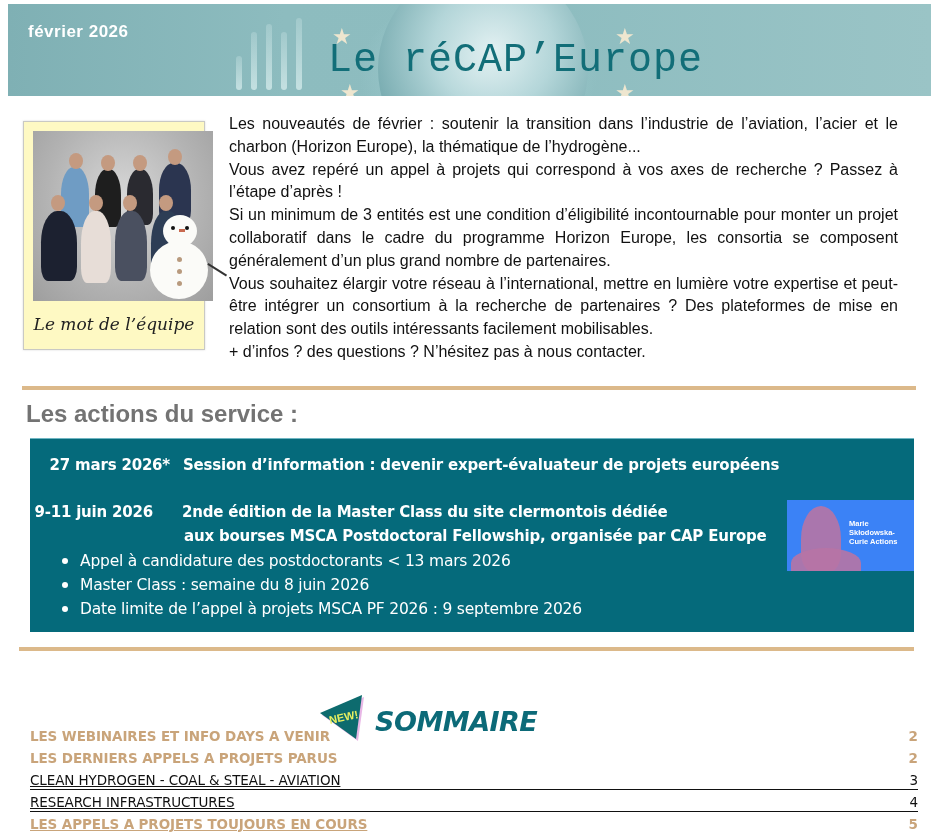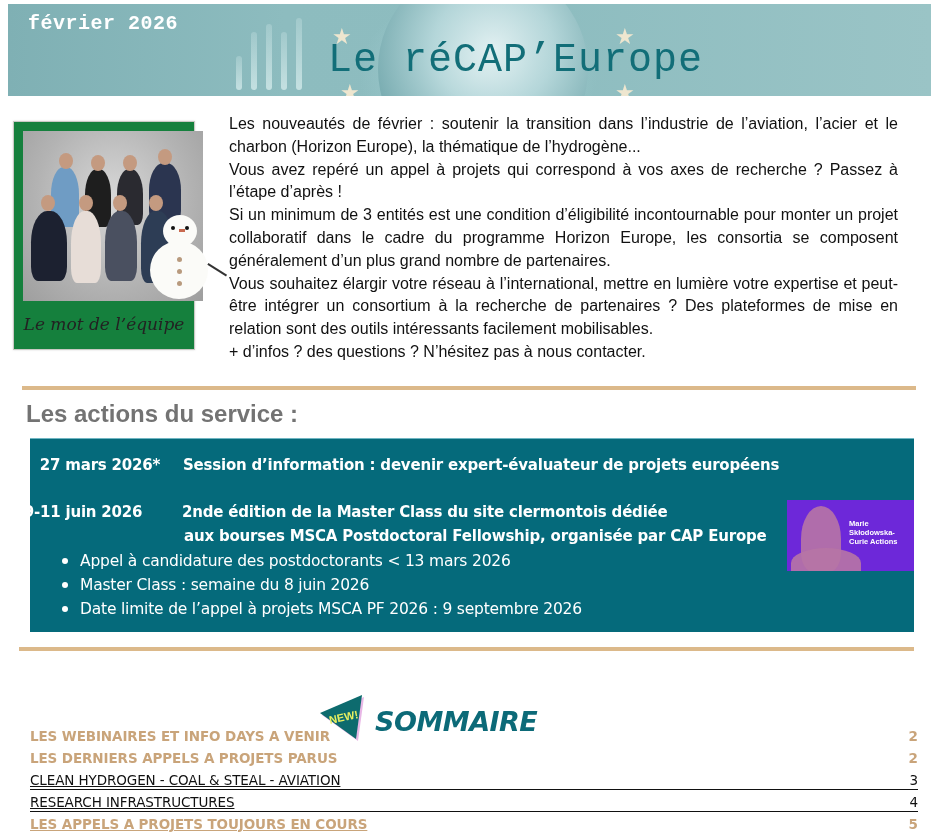--- a/index.html
+++ b/index.html
@@ -18,32 +18,32 @@
     position: absolute; left: 370px; top: -40px; width: 210px; height: 210px; border-radius: 50%;
     background: radial-gradient(circle at 55% 40%, #eaf5f6 0%, #b9d9dc 35%, #6fa5aa 75%, #5d9499 100%);
     opacity: 0.85;
   }
   .banner .tube {
     position: absolute; bottom: 6px; width: 6px; border-radius: 3px;
     background: linear-gradient(180deg, rgba(220,240,240,0.25), rgba(220,240,240,0.7));
   }
   .banner .star { position: absolute; color: #eee6cf; font-size: 22px; line-height: 1; }
   .banner .date {
-    position: absolute; left: 20px; top: 8px; font-family: Liberation Mono, monospace;
-    font-weight: bold; font-size: 20px; color: #ffffff; letter-spacing: 0.5px;
+    position: absolute; left: 20px; top: 18px; font-family: Liberation Sans, sans-serif;
+    font-weight: bold; font-size: 17px; color: #ffffff; letter-spacing: 0.5px;
   }
   .banner .title {
     position: absolute; left: 320px; top: 34px; font-family: "Liberation Mono", monospace;
     font-size: 40px; color: #126e78; letter-spacing: 1px; white-space: nowrap; text-align: center;
   }
 
   
   .polaroid {
-    position: absolute; left: 13px; top: 121px; width: 182px; height: 229px;
-    background: #15803d; border: 1px solid #c9c9c4; box-shadow: 0 0 2px rgba(0,0,0,0.15);
+    position: absolute; left: 23px; top: 121px; width: 182px; height: 229px;
+    background: #fef9c3; border: 1px solid #c9c9c4; box-shadow: 0 0 2px rgba(0,0,0,0.15);
   }
   .photo {
     position: absolute; left: 9px; top: 9px; width: 180px; height: 170px;
     background: radial-gradient(ellipse at 50% 40%, #d8d8d8 0%, #b3b3b3 60%, #9e9e9e 100%);
     overflow: hidden;
   }
   .person { position: absolute; border-radius: 45% 45% 20% 20%; }
   .head { position: absolute; border-radius: 50%; background: #c49a80; width: 14px; height: 16px; }
   .snowman { position: absolute; left: 150px; top: 215px; }
   .snow-head { position: absolute; left: 13px; top: 0; width: 34px; height: 32px; border-radius: 50%; background: #fbfbf8; }
@@ -67,27 +67,27 @@
     position: absolute; left: 26px; top: 400px; font-size: 24px; font-weight: bold; color: #737373;
   }
 
   
   .actions {
     position: absolute; left: 30px; top: 438px; width: 884px; height: 194px;
     background: #056a7b; color: #ffffff; font-family: "DejaVu Sans", sans-serif;
     border-top: 1px solid #6fb6c2;
   }
   .act-row { position: absolute; font-size: 15px; font-weight: bold; white-space: nowrap; letter-spacing: -0.2px; }
-  .act-date { position: absolute; text-align: center; width: 140px; font-size: 15px; font-weight: bold; white-space: nowrap; letter-spacing: -0.2px; }
+  .act-date { position: absolute; text-align: right; width: 140px; font-size: 15px; font-weight: bold; white-space: nowrap; letter-spacing: -0.2px; }
   .act-note { font-weight: normal; }
   .bullets { position: absolute; left: 28px; top: 110px; list-style: none; }
   .bullets li { font-size: 15.5px; line-height: 24px; white-space: nowrap; letter-spacing: -0.2px; }
   .bullets li .dot { display: inline-block; width: 6px; height: 6px; border-radius: 50%; background: #fff; margin: 0 12px 2px 4px; vertical-align: middle; }
   .msca {
-    position: absolute; left: 757px; top: 61px; width: 127px; height: 71px; background: #6d28d9;
+    position: absolute; left: 757px; top: 61px; width: 127px; height: 71px; background: #3b82f6;
     overflow: hidden;
   }
   .msca .bust {
     position: absolute; left: 14px; top: 6px; width: 40px; height: 66px;
     background: #b774a5; border-radius: 50% 50% 30% 30%; opacity: 0.9;
   }
   .msca .bust2 { position: absolute; left: 4px; top: 48px; width: 70px; height: 30px; background: #b774a5; border-radius: 50% 50% 0 0; opacity: 0.9; }
   .msca .label {
     position: absolute; left: 62px; top: 19px; font-size: 7.5px; line-height: 9px; color: #ffffff;
     font-family: "Liberation Sans", sans-serif; font-weight: bold;

